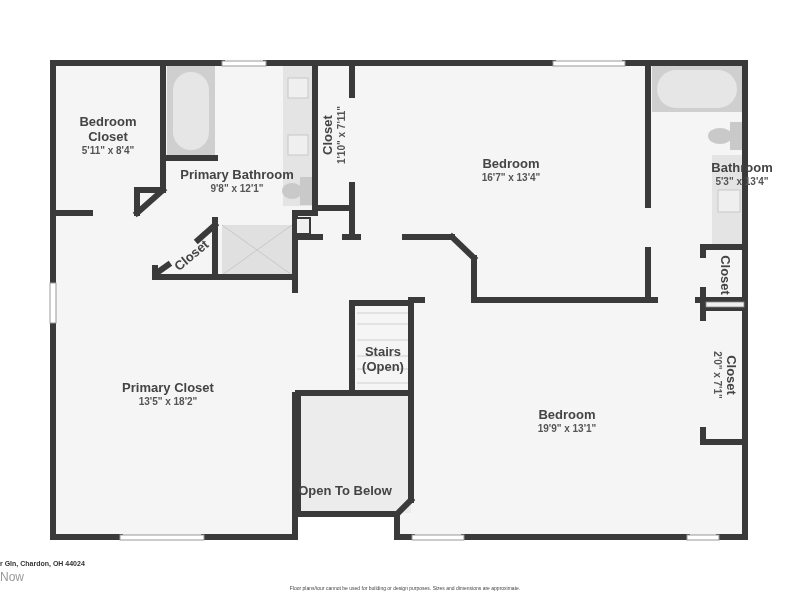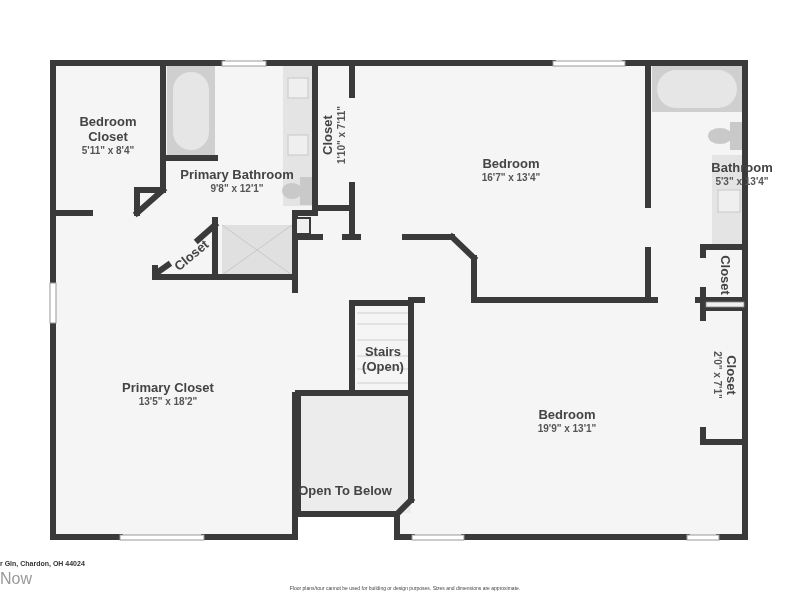--- a/index.html
+++ b/index.html
@@ -5,21 +5,21 @@
   html, body { margin:0; padding:0; background:#ffffff; }
   body { width:800px; height:600px; position:relative; overflow:hidden; font-family:"Liberation Sans", "DejaVu Sans", sans-serif; }
   #plan { position:absolute; left:0; top:0; }
   .lbl { position:absolute; text-align:center; color:#444; transform:translate(-50%,-50%); white-space:nowrap; line-height:1.15; }
   .lbl .name { font-weight:bold; font-size:13px; display:block; }
   .lbl .dim { font-weight:bold; font-size:10px; display:block; color:#555; }
   .rot { transform:translate(-50%,-50%) rotate(-90deg); }
   .rot90 { transform:translate(-50%,-50%) rotate(90deg); }
   .rotdiag { transform:translate(-50%,-50%) rotate(-40deg); }
   .footer-addr { position:absolute; left:0; top:560px; font-size:7px; font-weight:bold; color:#333; }
-  .footer-now { position:absolute; left:0; top:570px; font-size:16px; color:#999; }
+  .footer-now { position:absolute; left:0; top:570px; font-size:12px; color:#999; }
   .footer-disc { position:absolute; left:260px; top:585px; width:290px; text-align:center; font-size:5px; color:#444; }
 </style>
 </head>
 <body>
 
 <svg id="plan" width="800" height="600" viewBox="0 0 800 600" xmlns="http://www.w3.org/2000/svg">
 
   <rect x="53" y="63" width="692" height="474" fill="#f5f5f5"></rect>
   <rect x="298" y="395" width="113" height="118" fill="#ececec"></rect>
   <rect x="0" y="537" width="800" height="63" fill="#ffffff"></rect>

